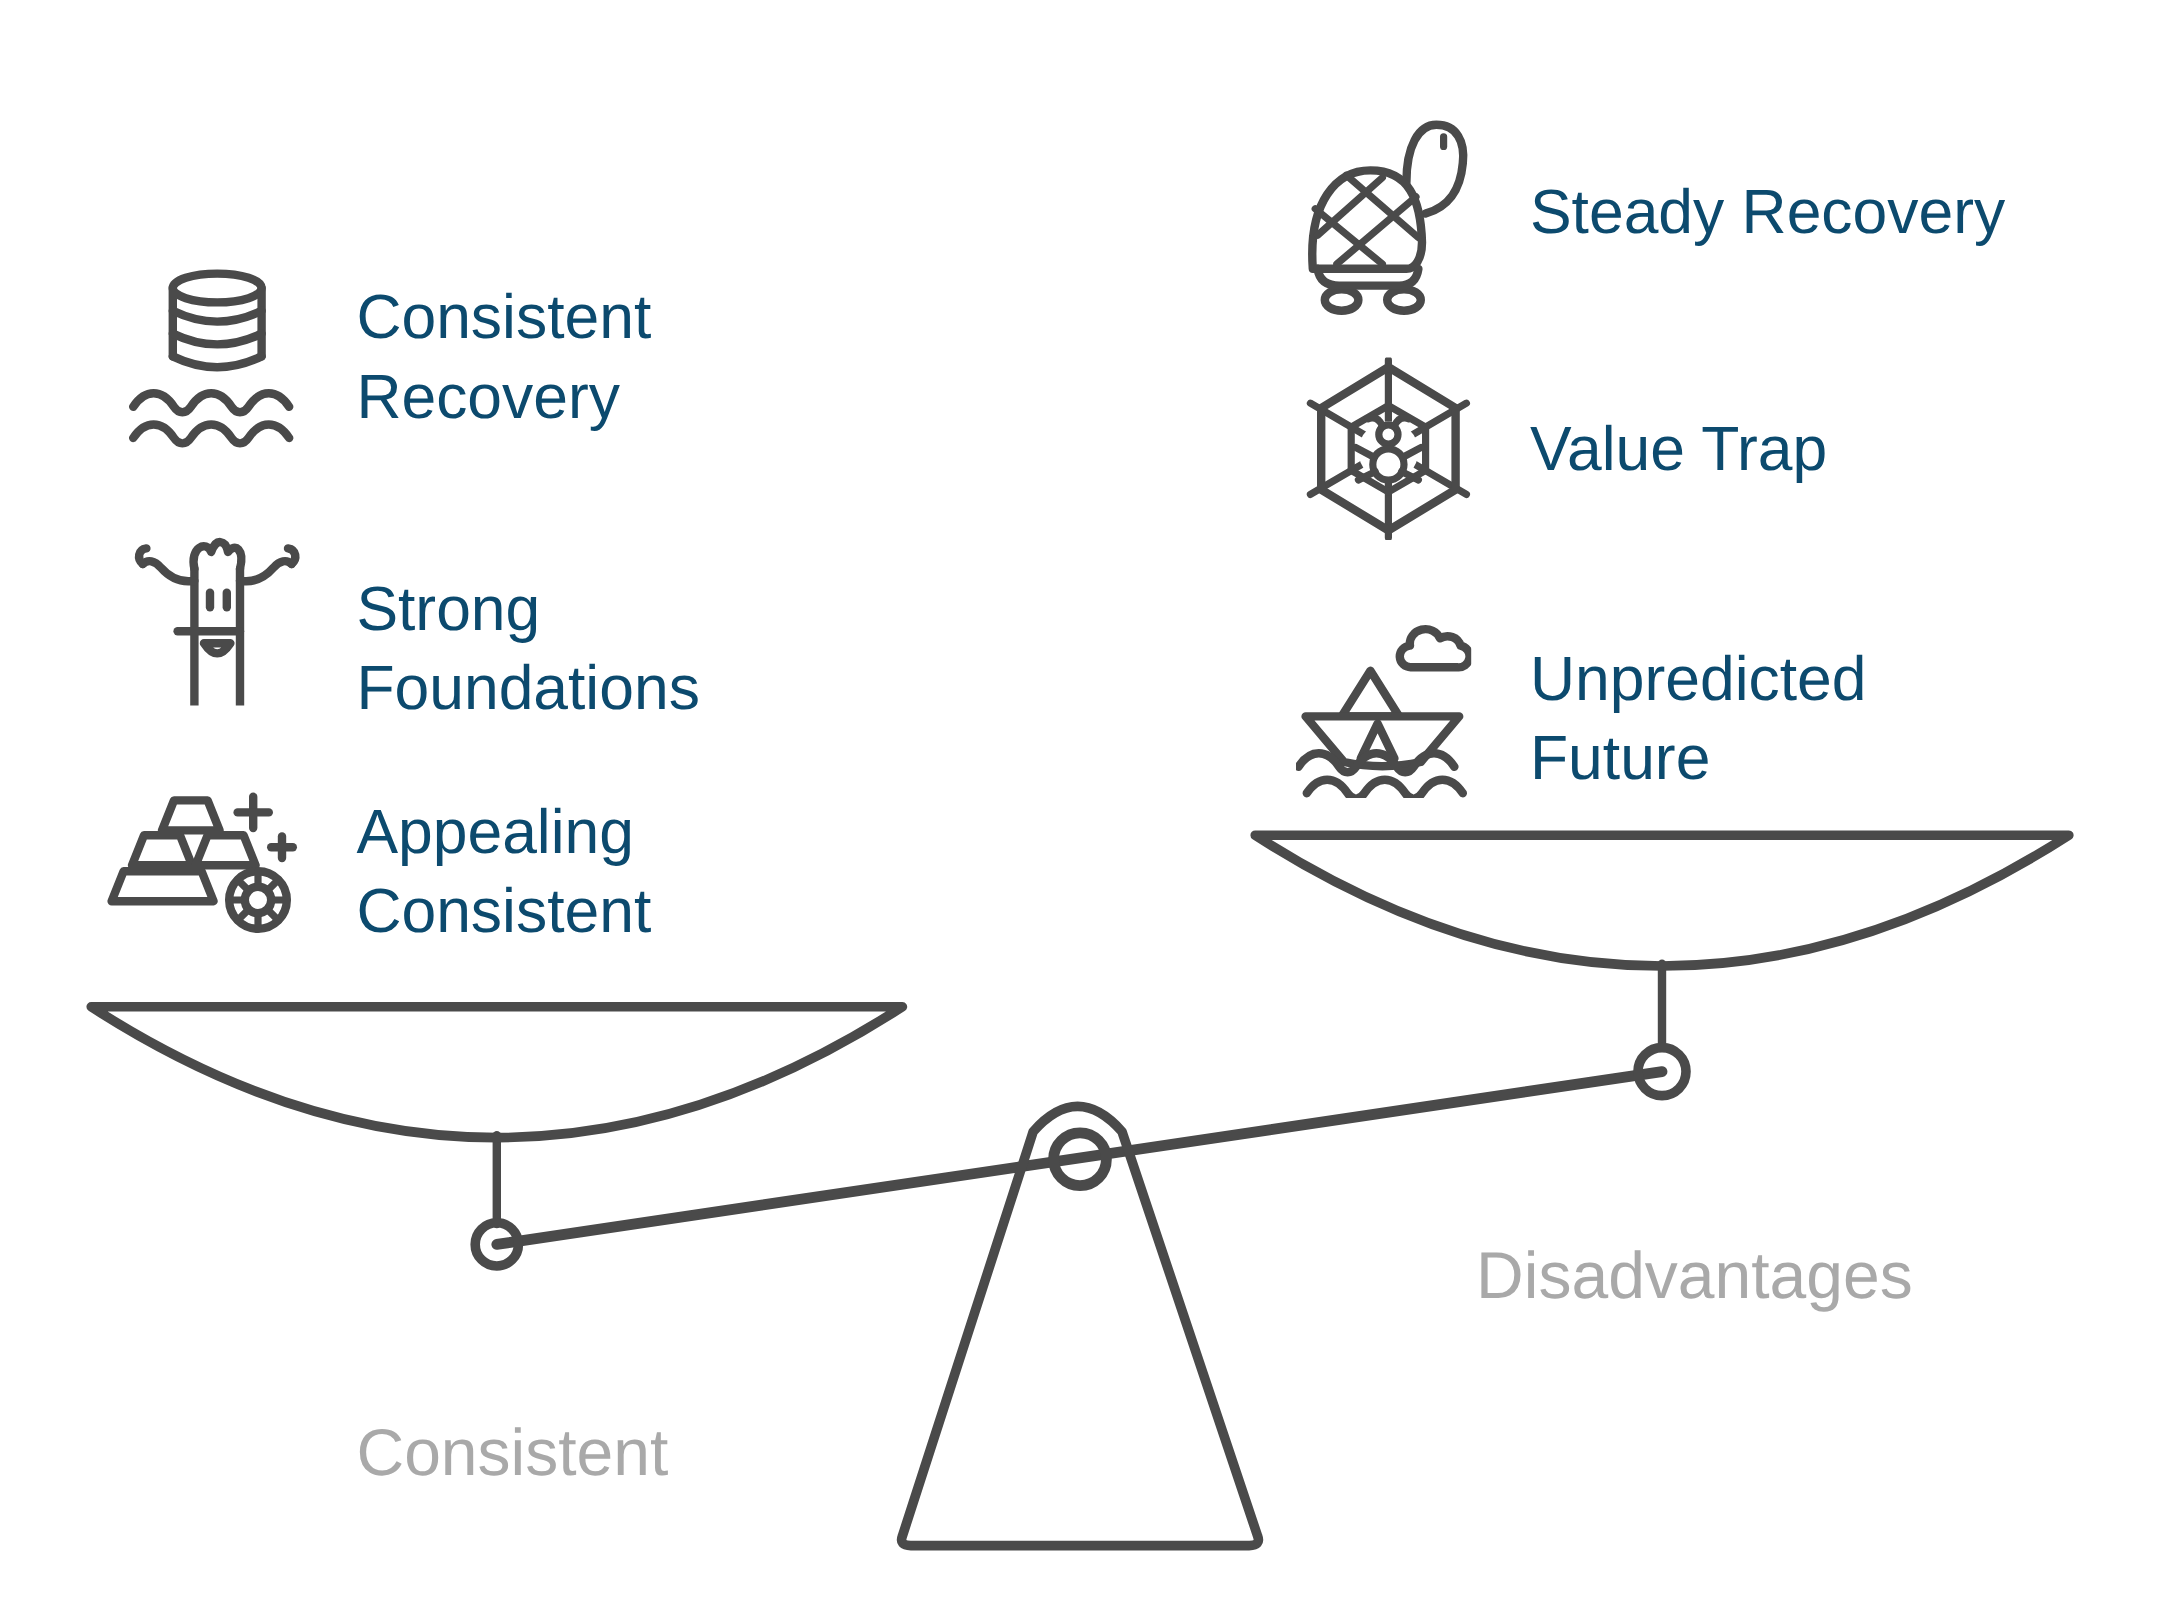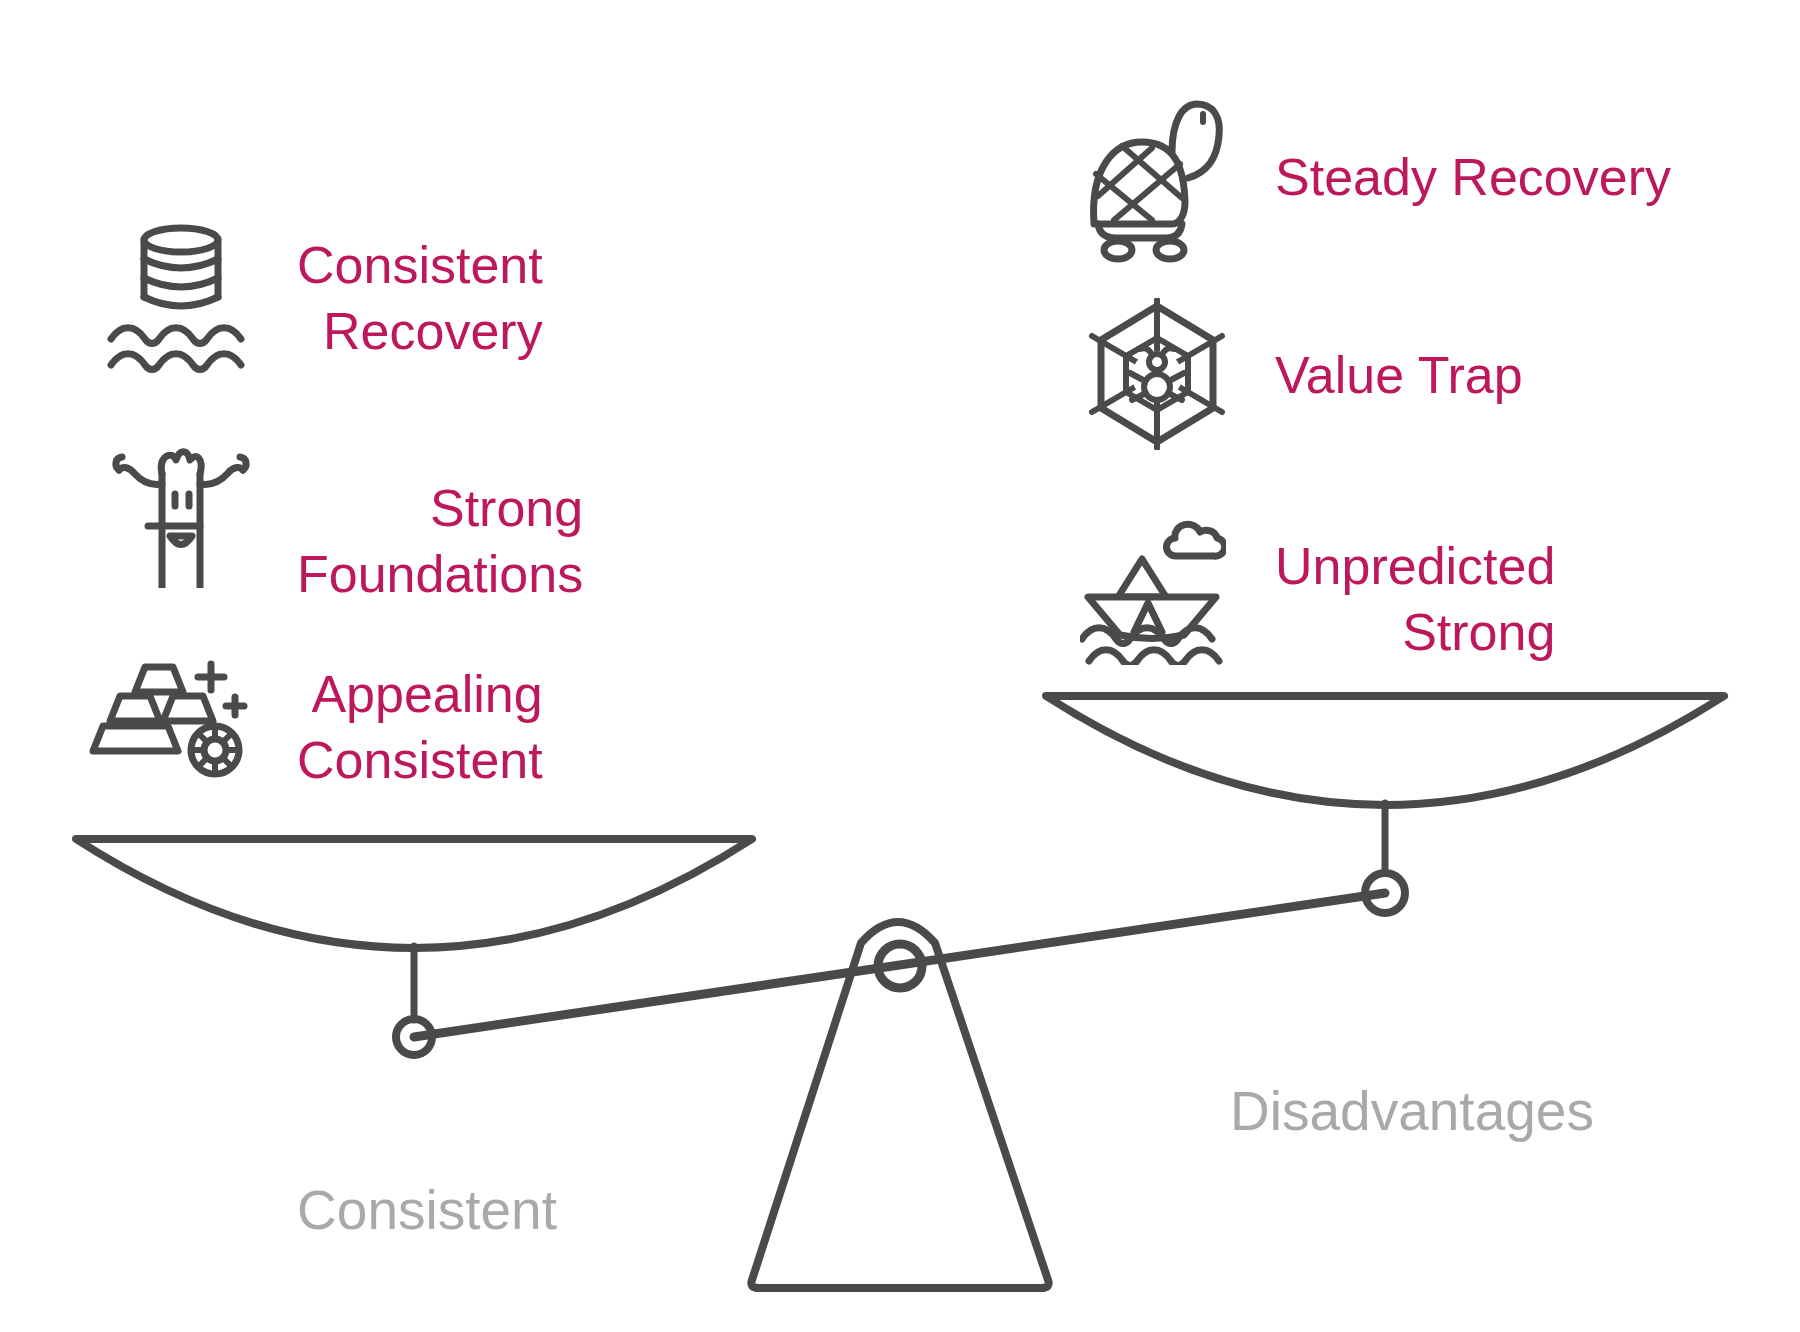--- a/index.html
+++ b/index.html
@@ -7,23 +7,22 @@
     position:relative; width:1800px; height:1332px; background:#ffffff;
     overflow:hidden; font-family:"Liberation Sans", sans-serif;
   }
   #scale-svg { position:absolute; left:0; top:0; width:1800px; height:1332px; }
   .item-icon { position:absolute; }
   .ln  { fill:none;    stroke:#4a4a4a; stroke-width:7; stroke-linecap:round; stroke-linejoin:round; }
   .lnw { fill:#ffffff; stroke:#4a4a4a; stroke-width:7; stroke-linecap:round; stroke-linejoin:round; }
   .thin { stroke-width:6; }
   .mask { fill:#ffffff; stroke:none; }
   .item-label {
-    position:absolute; font-size:52px; line-height:66px; color:#be185d;
+    position:absolute; font-size:52px; line-height:66px; color:#0c4a6e;
     white-space:pre-line;
-    text-align:right;
   }
   .side-label {
     position:absolute; font-size:55px; color:#a9a9a9; white-space:nowrap;
     transform:translate(-50%,-50%);
   }
   .scale-stroke { stroke:#4a4a4a; stroke-linecap:round; stroke-linejoin:round; fill:none; }
 </style>
 </head>
 <body>
 
@@ -126,19 +125,19 @@
   <div>
     <svg class="item-icon" style="left:1080px; top:515px;" width="146" height="150" viewBox="0 0 146 150">
       <path class="ln" d="M96 41 a9 9 0 0 1 -1 -18 a13 12 0 0 1 25 -6 a11 10 0 0 1 17 6 a8 8 0 0 1 -3 18 Z"></path>
       <path class="lnw" d="M38 82 L62 44 L86 82 Z"></path>
       <path class="lnw" d="M8 82 H136 L104 120 Q72 127 40 120 Z"></path>
       <path class="ln" d="M54 117 L68 88 L82 117"></path>
       <path class="ln" d="M2 124 c10 -15 24 -15 34 0 c4 6 10 6 14 0 c10 -15 24 -15 34 0 c4 6 10 6 14 0 c10 -15 24 -15 34 0"></path>
       <path class="ln" d="M9 146 c10 -15 24 -15 34 0 c4 6 10 6 14 0 c10 -15 24 -15 34 0 c4 6 10 6 14 0 c10 -15 24 -15 34 0"></path>
     </svg>
     <div class="item-label" style="left:1275px; top:533px;">Unpredicted
-Strong</div>
+Future</div>
   </div>
 
   <div class="side-label" style="left:427px; top:1210px;">Consistent</div>
-  <div class="side-label" style="left:1412px; top:1063px;margin-top:48px;">Disadvantages</div>
+  <div class="side-label" style="left:1412px; top:1063px;">Disadvantages</div>
 
 </div>
 
 </body></html>

